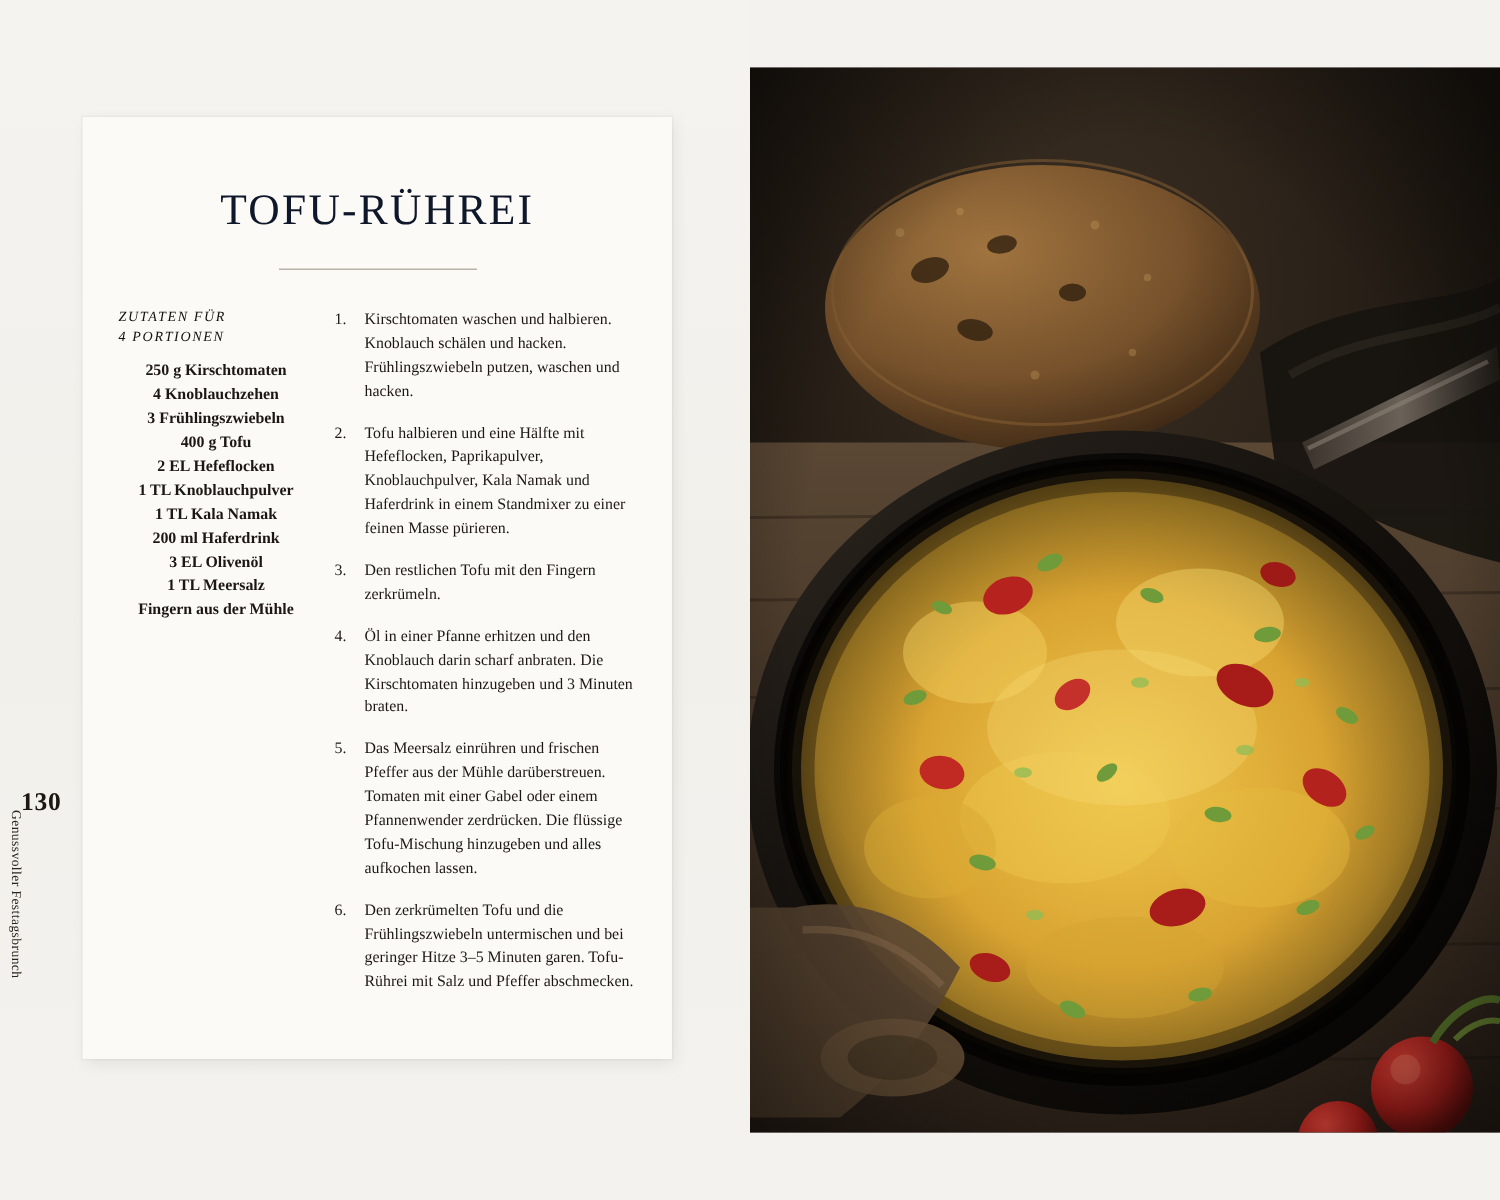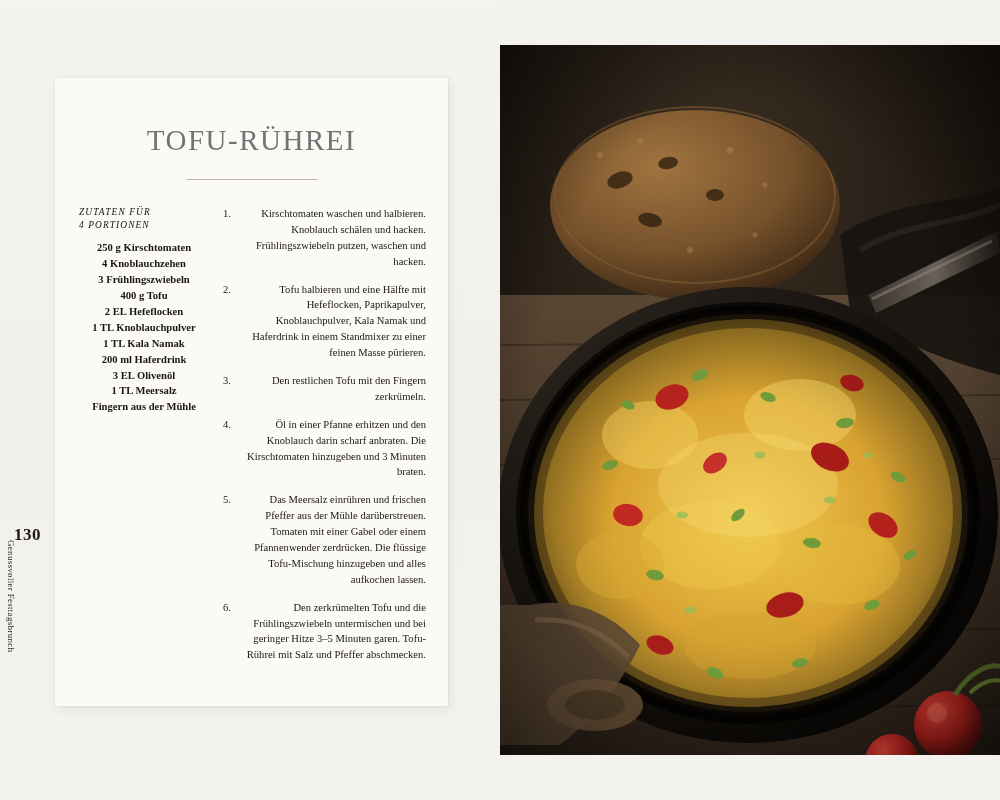--- a/index.html
+++ b/index.html
@@ -30,21 +30,21 @@
     width: 393px; height: 628px;
     background: #fbfaf7;
     box-shadow: 0 0 0 1px rgba(0,0,0,0.03), 2px 3px 10px rgba(0,0,0,0.07);
   }
   .recipe-title {
     text-align: center;
     margin: 46px 0 0 0;
     font-size: 29px;
     letter-spacing: 1.5px;
     font-weight: normal;
-    color: #737373;
+    color: #0f172a;
     font-family: "Liberation Serif", serif;
   }
   .title-rule {
     width: 132px; height: 1px;
     background: #b9b2a6;
     margin: 22px auto 0 auto;
   }
   .prep-time {
     text-align: center;
     margin-top: 22px;
@@ -87,21 +87,21 @@
     width: 20px;
     flex: 0 0 20px;
     font-size: 10.6px;
     color: #1c1713;
     line-height: 1.5;
   }
   .step-text {
     font-size: 10.6px;
     color: #1c1713;
     line-height: 1.5;
-    text-align: right;
+    text-align: left;
   }
   
   .folio {
     position: absolute;
     left: 14px; top: 525px;
     font-size: 17px;
     font-weight: bold;
     color: #1c1713;
     letter-spacing: 0.5px;
   }

